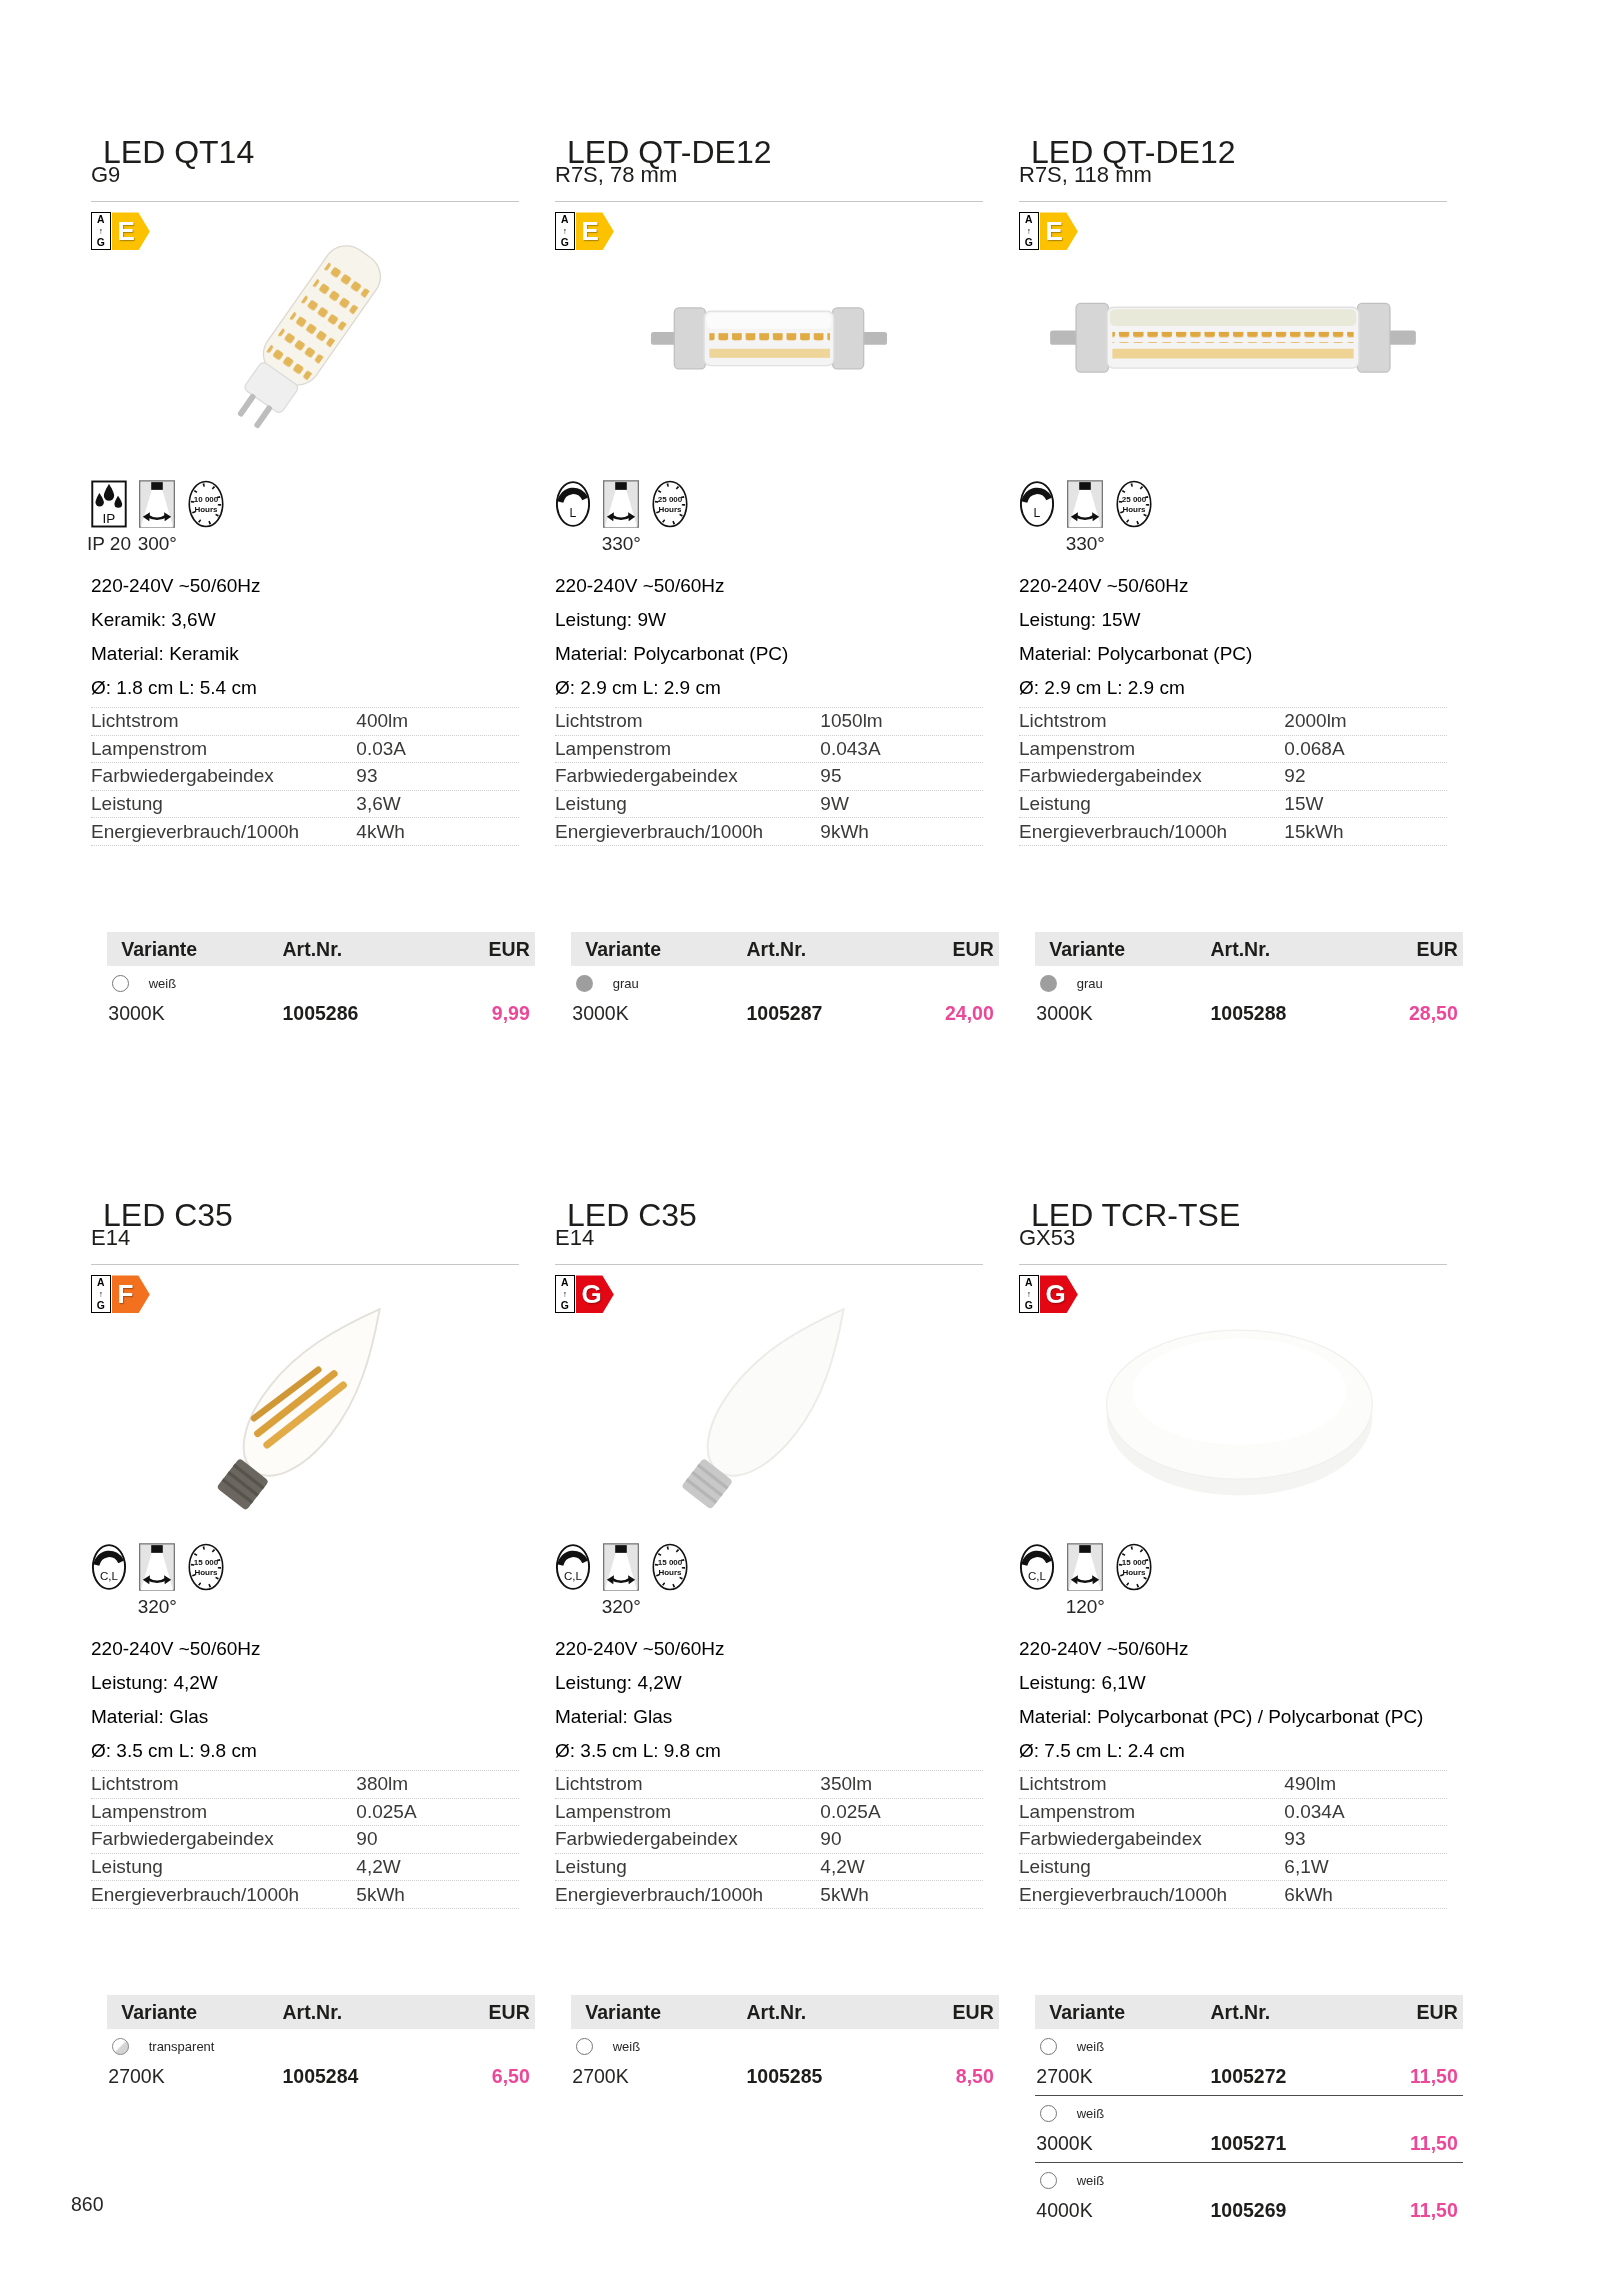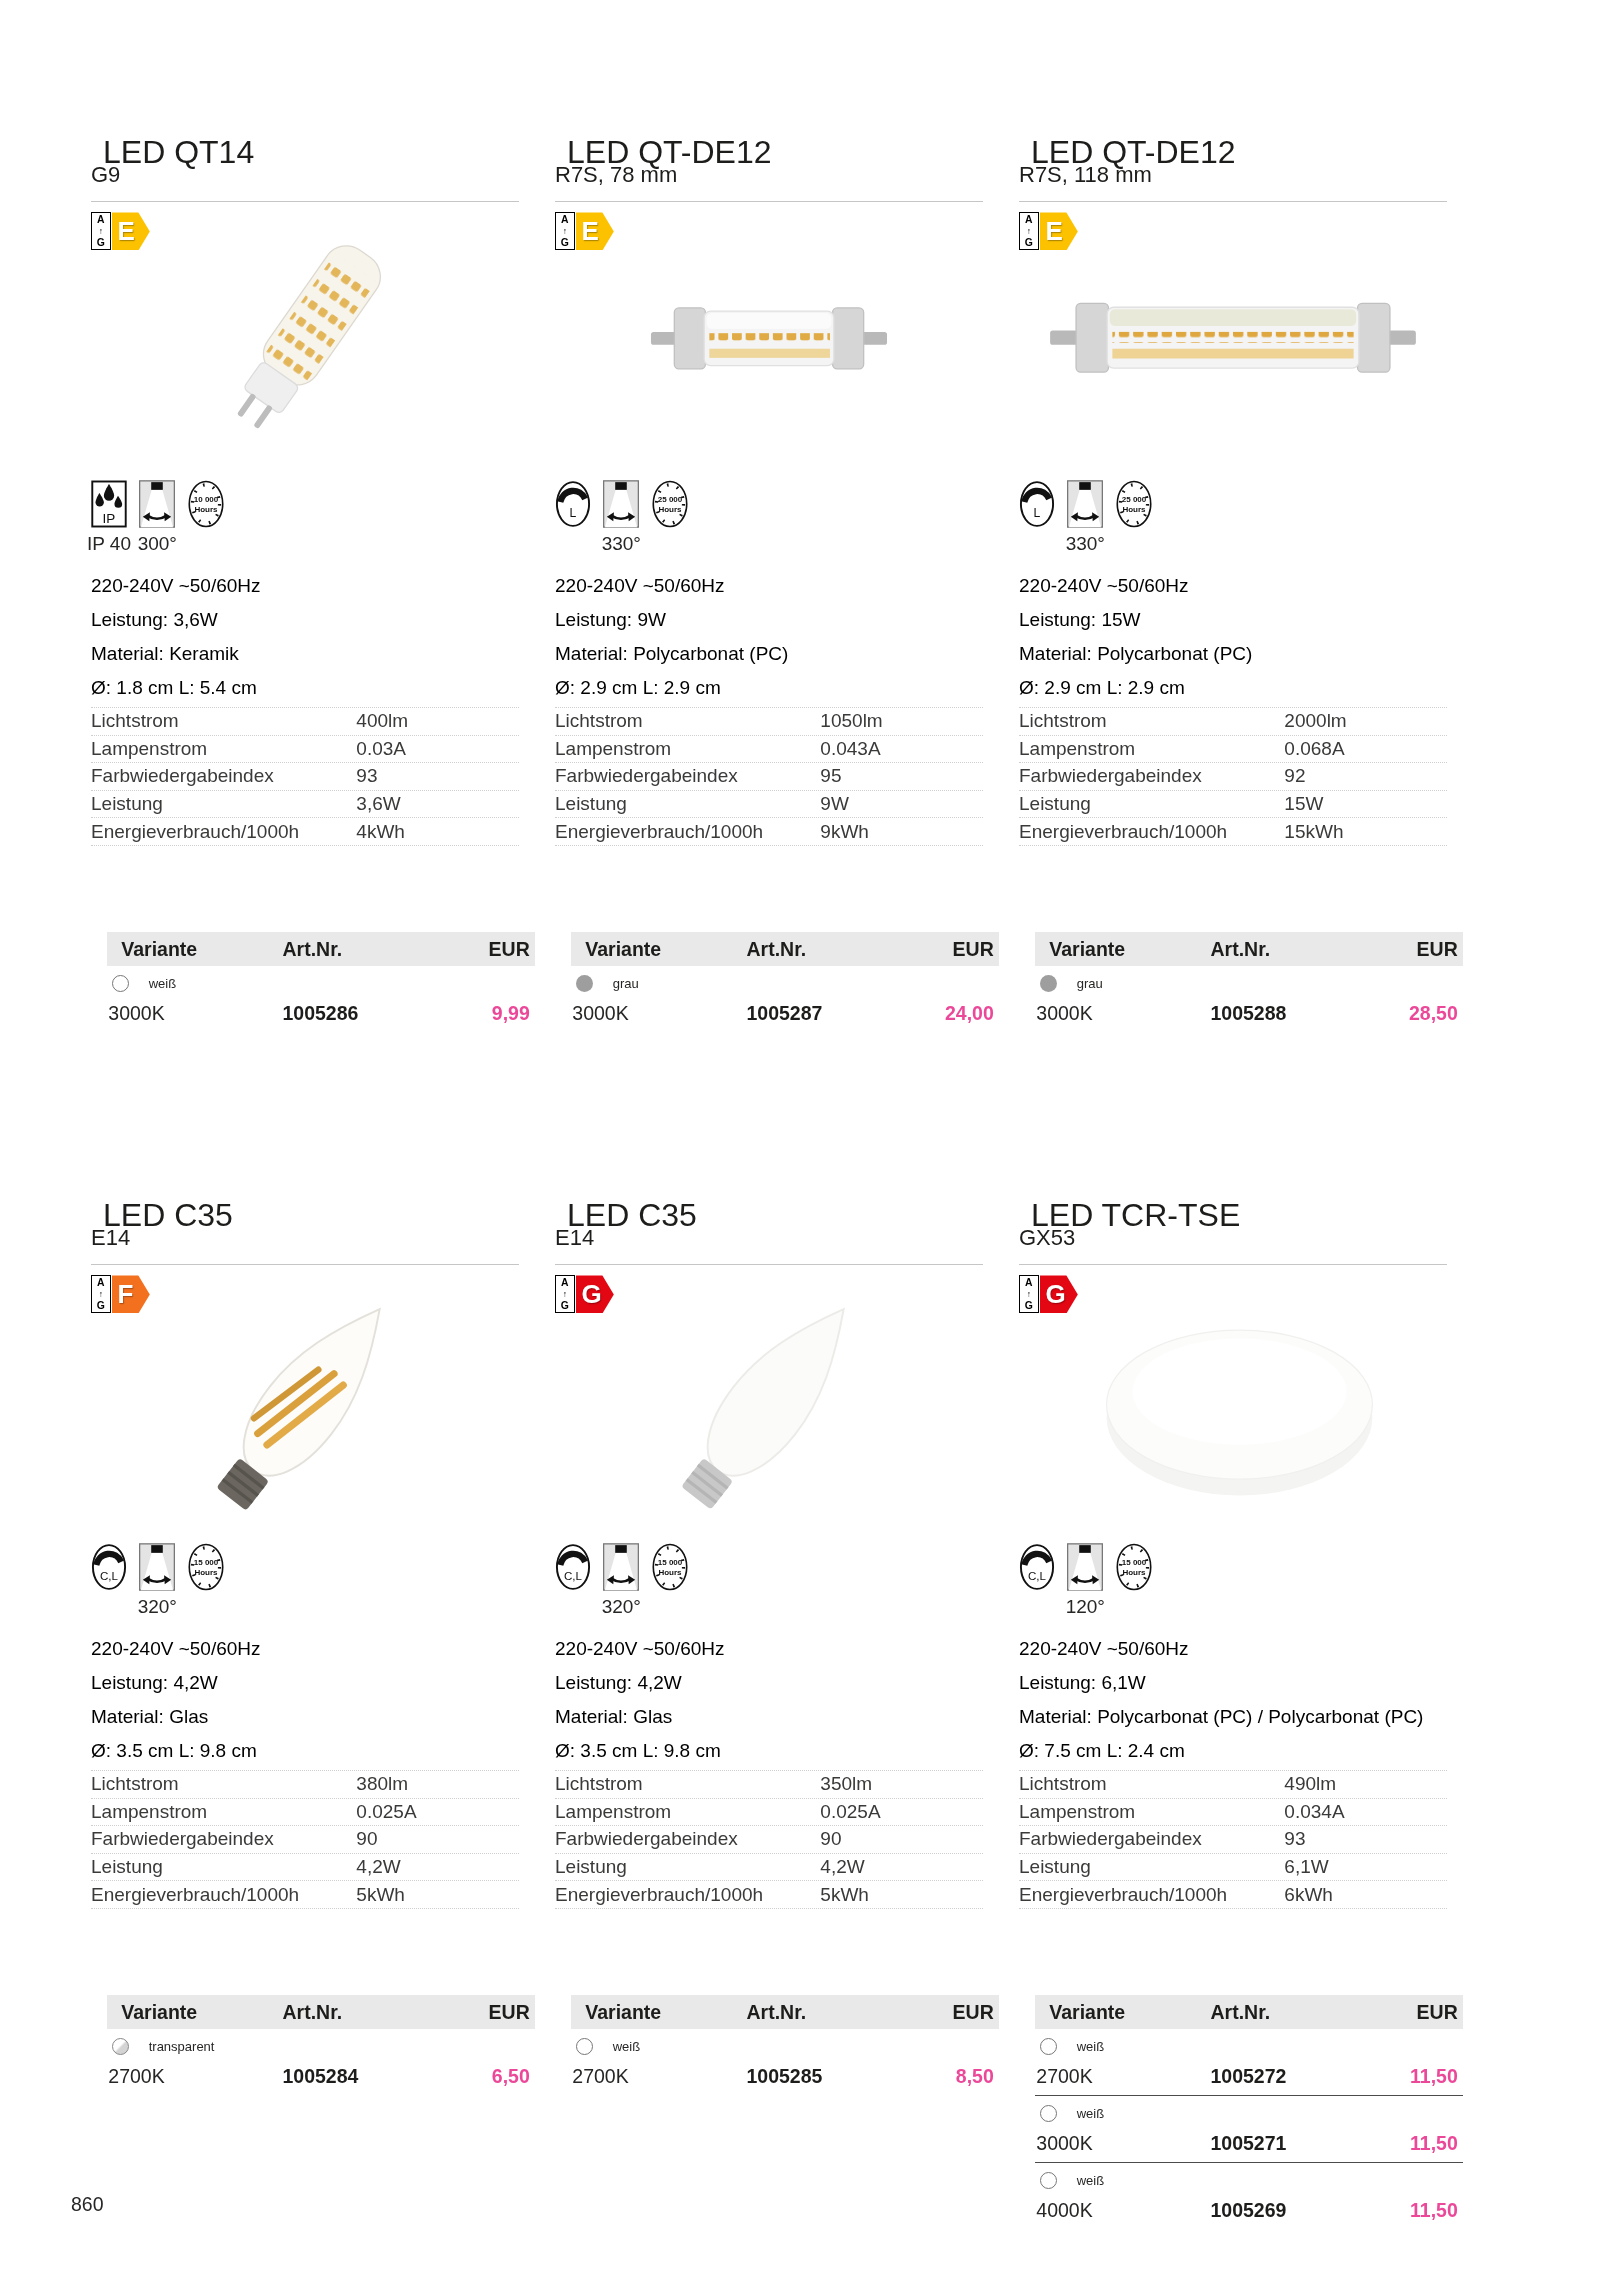--- a/index.html
+++ b/index.html
@@ -84,21 +84,21 @@
     </div>
     <div class="icons-row">
       <div class="icon-wrap">
         <svg width="36" height="48" viewBox="0 0 56 74">
           <rect x="2" y="2" width="52" height="70" fill="#fff" stroke="#111" stroke-width="3"></rect>
           <path d="M28 6 C28 6 20 18 20 24 a8 8 0 0 0 16 0 C36 18 28 6 28 6 Z" fill="#111"></path>
           <path d="M13 20 C13 20 7 30 7 34.5 a6.5 6.5 0 0 0 13 0 C20 30 13 20 13 20 Z" fill="#111"></path>
           <path d="M42 24 C42 24 36.5 33 36.5 37 a6 6 0 0 0 12 0 C48.5 33 42 24 42 24 Z" fill="#111"></path>
           <text x="28" y="66" text-anchor="middle" font-size="21">IP</text>
         </svg>
-        <div class="icon-caption">IP 40</div>
+        <div class="icon-caption">IP 20</div>
       </div>
       <div class="icon-wrap">
         <svg width="36" height="48" viewBox="0 0 56 74">
           <rect x="1" y="1" width="54" height="72" fill="#e4e4e4" stroke="#777" stroke-width="2"></rect>
           <polygon points="20,14 36,14 53,73 3,73" fill="#fff"></polygon>
           <rect x="19" y="3" width="18" height="12" fill="#111"></rect>
           <path d="M13 55 Q 28 65 43 55" stroke="#111" stroke-width="4" fill="none"></path>
           <polygon points="6,57 17,50 16,64" fill="#111"></polygon>
           <polygon points="50,57 39,50 40,64" fill="#111"></polygon>
         </svg>
@@ -109,21 +109,21 @@
           <ellipse cx="28" cy="37" rx="26" ry="35" fill="#fff" stroke="#111" stroke-width="2.5"></ellipse>
           <ellipse cx="28" cy="37" rx="21" ry="30" fill="none" stroke="#111" stroke-width="5" stroke-dasharray="2.5 14"></ellipse>
           <text x="28" y="34" text-anchor="middle" font-size="12.5" font-weight="bold">10 000</text>
           <text x="28" y="49" text-anchor="middle" font-size="12.5" font-weight="bold">Hours</text>
         </svg>
         <div class="icon-caption"></div>
       </div>
     </div>
     <div class="specs">
       <div>220-240V ~50/60Hz</div>
-      <div>Leistung: 3,6W</div>
+      <div>Keramik: 3,6W</div>
       <div>Material: Keramik</div>
       <div>Ø: 1.8 cm L: 5.4 cm</div>
     </div>
     <div class="spec-table">
       <div class="spec-row">
           <span>Lichtstrom</span>
           <span>400lm</span>
         </div>
       <div class="spec-row">
           <span>Lampenstrom</span>

